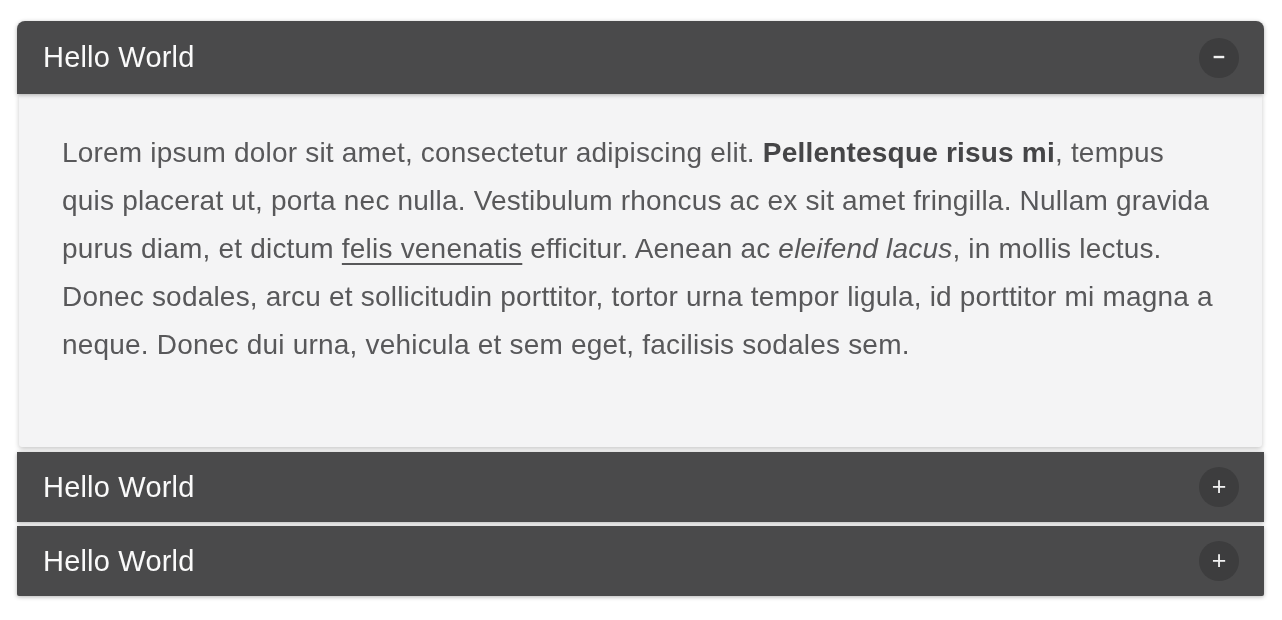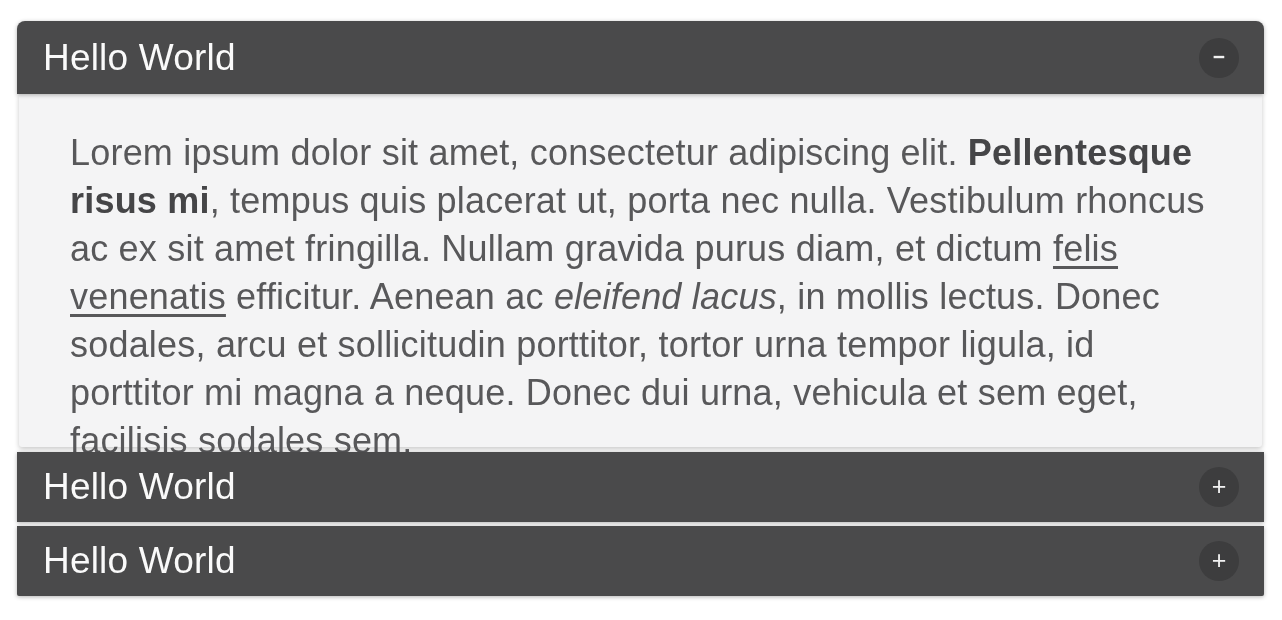--- a/index.html
+++ b/index.html
@@ -25,21 +25,21 @@
     box-shadow: 0 1px 4px rgba(0,0,0,0.30);
     cursor: pointer;
   }
   .item-1 .acc-header { height: 73px; border-radius: 8px 8px 0 0; }
   .item-3 .acc-header { border-radius: 0 0 2px 2px; }
   .item-2 { margin-top: 5px; }
   .item-3 { margin-top: 4px; }
   .acc-title {
     flex: 1;
     color: #fafafa;
-    font-size: 37px;
+    font-size: 29px;
     font-weight: 400;
     letter-spacing: 0.2px;
   }
   .toggle-btn {
     width: 40px; height: 40px;
     border-radius: 50%;
     border: none;
     background: #3d3d3e;
     color: #f2f2f2;
     display: flex;
@@ -59,25 +59,24 @@
     position: relative;
     z-index: 1;
     margin: 0 2px;
     height: 353px;
     background: #f4f4f5;
     box-shadow: 0 2px 5px rgba(0,0,0,0.22);
     border-radius: 0 0 3px 3px;
     padding: 35px 41px 0 43px;
   }
   .acc-panel p {
-    font-size: 36px;
+    font-size: 28px;
     line-height: 48px;
     color: #58585a;
     letter-spacing: 0.2px;
-    margin-left: 8px;
   }
   .seg-bold      { font-weight: 700; color: #454547; }
   .seg-italic    { font-style: italic; }
   .seg-underline { text-decoration: underline; text-underline-offset: 5px; }
 </style>
 </head>
 <body>
 
 <div class="accordion">
 

